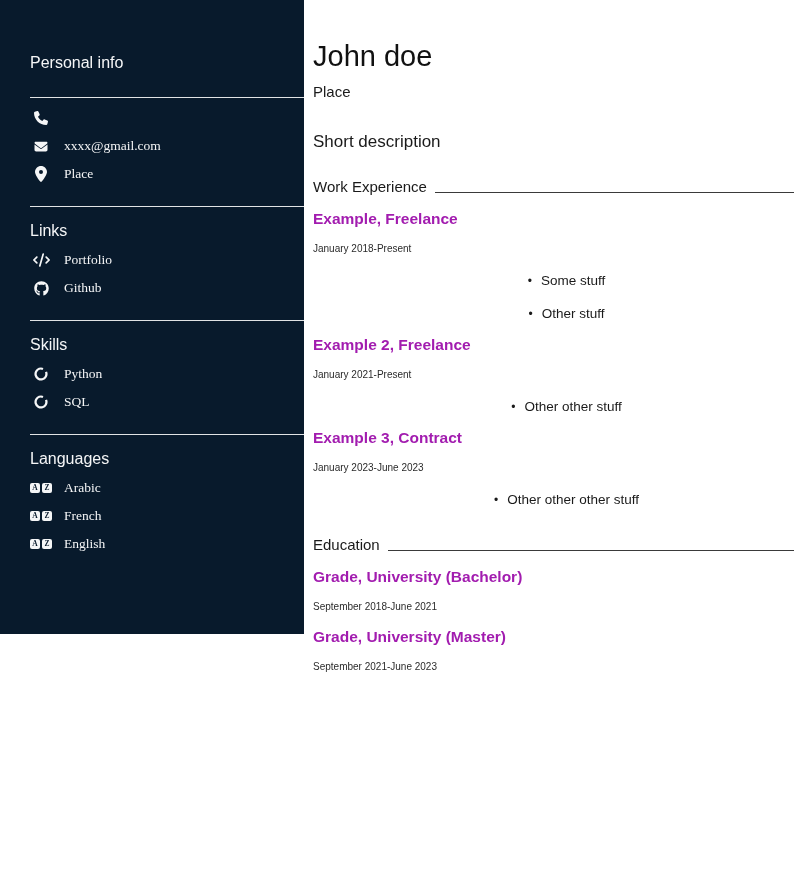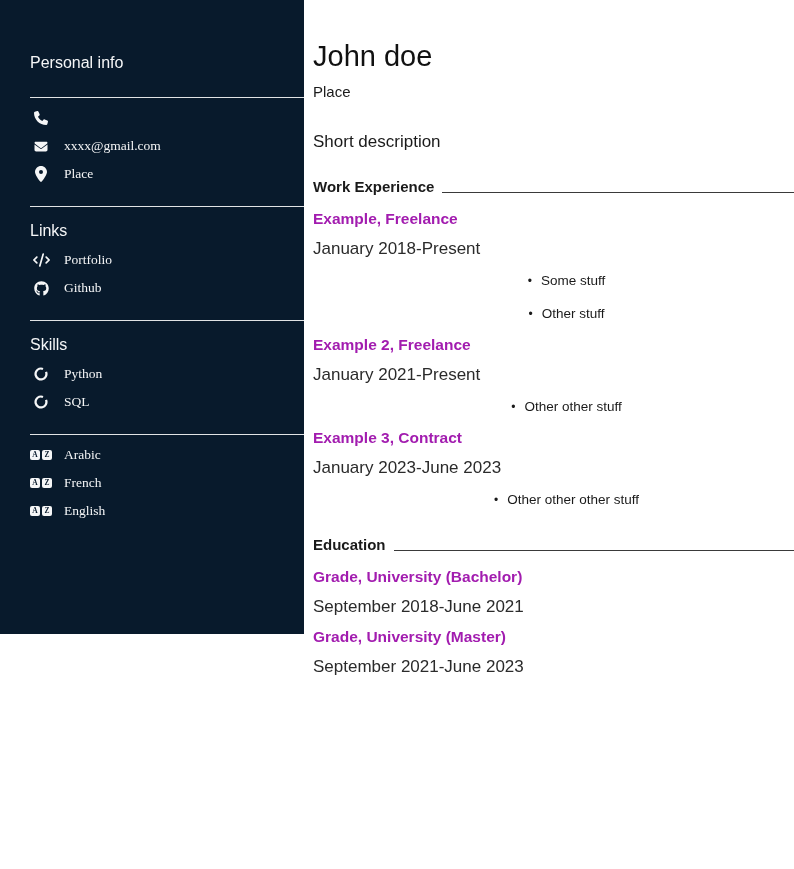--- a/index.html
+++ b/index.html
@@ -94,40 +94,40 @@
     font-size: 17px;
     margin-top: 33px;
     line-height: 16px;
   }
   .section-head {
     display: flex;
     margin-top: 28px;
   }
   .section-head-label {
     font-size: 15px;
-    font-weight: 700;
+    font-weight: 400;
     margin: 0;
     line-height: 18px;
     white-space: nowrap;
   }
   .section-rule {
     flex: 1 1 auto;
     border-bottom: 1px solid #3a3a3a;
     align-self: flex-end;
     margin: 0 0 3px 8px;
   }
   .entry-title {
     font-size: 15.5px;
     font-weight: 700;
     margin: 13px 0 0 0;
     line-height: 19px;
     color: #a21caf;
   }
   .entry-date {
-    font-size: 17px;
+    font-size: 10px;
     margin-top: 13px;
     line-height: 15px;
     color: #2b2b2b;
   }
   .bullets {
     list-style: none;
     margin: 0;
     padding: 0 0 0 26px;
   }
   .bullets li {
@@ -213,20 +213,21 @@
   <div class="side-row">
     <span class="side-icon">
       <svg width="14" height="14" viewBox="0 0 16 16">
           <circle cx="8" cy="8" r="6.2" fill="none" stroke="#f5f6f7" stroke-width="2.6" stroke-dasharray="33 6" stroke-dashoffset="-4" transform="rotate(-60 8 8)"></circle>
         </svg>
     </span>
     <span class="side-label">SQL</span>
   </div>
 
   <hr class="divider">
+  <h2 class="side-title">Languages</h2>
 
   <div class="side-row">
     <span class="side-icon lang-icon">
       <span class="lang-box">A</span>
       <span class="lang-box">Z</span>
     </span>
     <span class="side-label">Arabic</span>
   </div>
 
   <div class="side-row">

